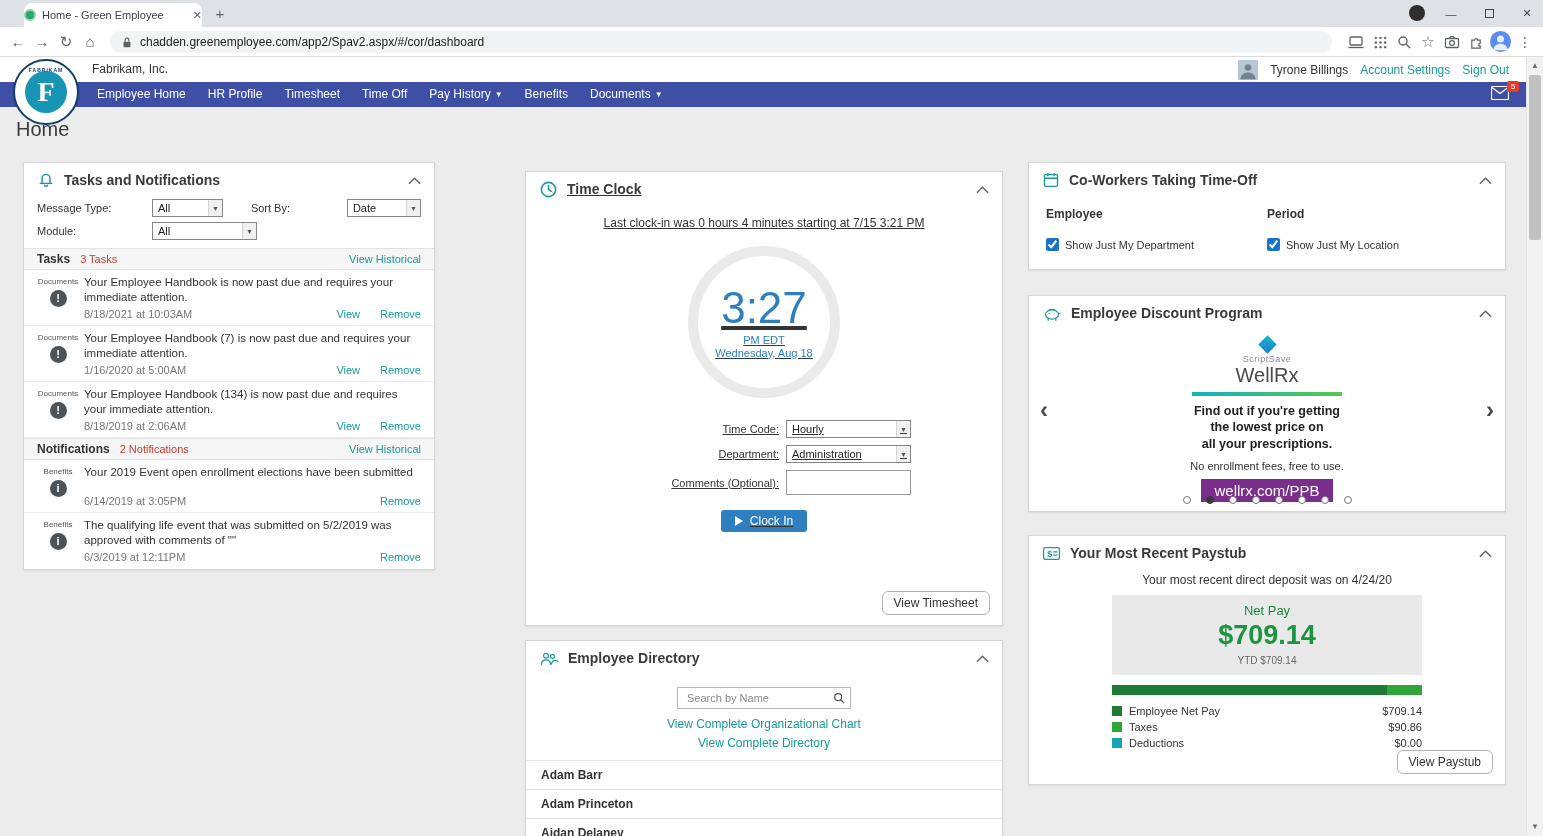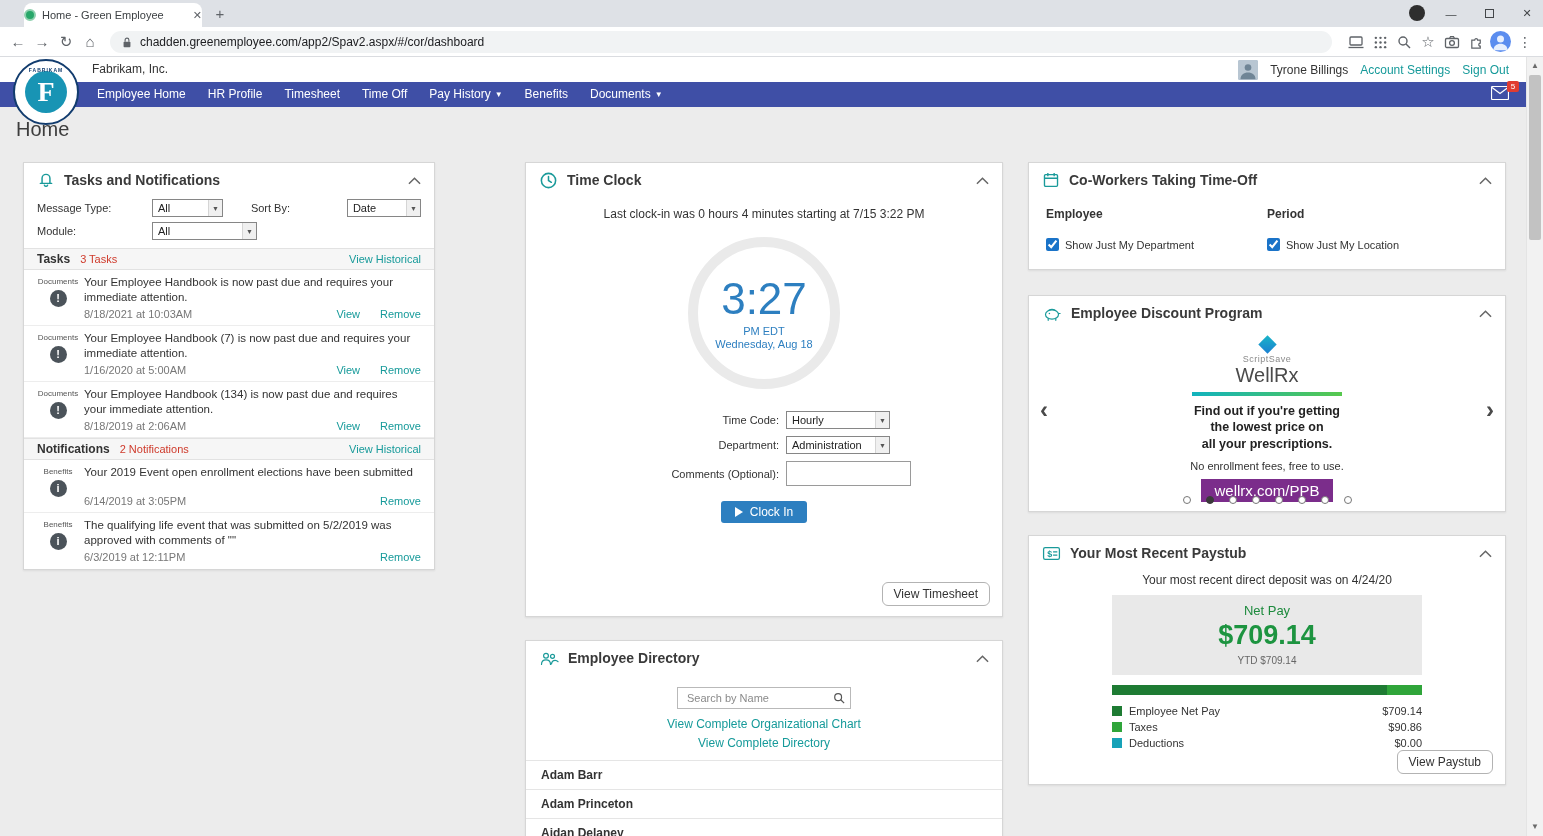--- a/index.html
+++ b/index.html
@@ -68,21 +68,21 @@
   #content { position:relative; height:calc(100% - 95px); }
 
   
   .card { position:absolute; background:#fff; border:1px solid #d6d6d6; box-shadow:0 1px 2px rgba(0,0,0,.07); overflow:hidden; }
   .card-header { display:flex; align-items:center; gap:9px; height:34px; padding:0 13px; }
   .card-title { font-size:14px; font-weight:700; color:#3a3a3a; }
   .chev { margin-left:auto; cursor:pointer; line-height:0; }
   .hicon { line-height:0; }
 
   #card-tasks     { left:23px;  top:10px;  width:412px; height:408px; }
-  #card-timeclock { left:525px; top:10px;  width:478px; height:455px; }
+  #card-timeclock { left:525px; top:19px;  width:478px; height:455px;text-decoration:underline; }
   #card-directory { left:525px; top:488px; width:478px; height:210px; }
   #card-coworkers { left:1028px; top:10px; width:478px; height:108px; }
   #card-discount  { left:1028px; top:143px; width:478px; height:217px; }
   #card-paystub   { left:1028px; top:383px; width:478px; height:250px; }
 
   
   .filters { padding:2px 13px 6px; }
   .filter-row { display:flex; align-items:center; margin-bottom:5px; font-size:11px; color:#333; }
   .fl-label { width:115px; flex:none; }
   .fl-label2 { width:96px; margin-left:28px; flex:none; }
@@ -111,21 +111,21 @@
   .tc-body { display:flex; flex-direction:column; align-items:center; position:relative; height:calc(100% - 34px); }
   .tc-last { font-size:12px; color:#333; margin-top:10px; }
   .tc-circle { width:152px; height:152px; border:10px solid #eaeaea; border-radius:50%; margin-top:16px;
                display:flex; flex-direction:column; align-items:center; justify-content:center; color:#2d7fc0; }
   .tc-time { font-size:44px; line-height:1; }
   .tc-mer  { font-size:11px; margin-top:4px; }
   .tc-date { font-size:11px; margin-top:1px; }
   .tc-form { margin-top:22px; }
   .tc-row { display:flex; align-items:center; margin-bottom:7px; font-size:11px; color:#333; }
   .tc-label { width:162px; text-align:right; margin-right:7px; flex:none; }
-  .tc-row .select { width:104px; }
+  .tc-row .select { width:125px; }
   .tc-comments { width:125px; height:25px; border:1px solid #9a9a9a; font-size:11px; padding:0 4px; outline:none; }
   .clockin { margin-top:8px; display:inline-flex; align-items:center; gap:7px; background:#2d7fc0; color:#fff;
              border:none; font-size:12px; padding:4px 14px; border-radius:3px; cursor:pointer; }
   .play { width:0; height:0; border-left:8px solid #fff; border-top:5px solid transparent; border-bottom:5px solid transparent; }
   .btn-plain { background:#fff; border:1px solid #b3b3b3; border-radius:6px; font-size:12px; color:#333;
                padding:4px 11px; cursor:pointer; }
   .corner-btn { position:absolute; right:12px; bottom:10px; }
 
   
   .dir-search { margin:12px auto 6px; width:174px; height:22px; border:1px solid #b9b9b9; display:flex;
@@ -429,21 +429,21 @@
             </svg>
         </span>
         <span class="card-title">Time Clock</span>
         <span class="chev">
           <svg width="13" height="9" viewBox="0 0 14 9">
               <path d="M1 8l6-6 6 6" fill="none" stroke="#666" stroke-width="1.6"></path>
             </svg>
         </span>
       </div>
       <div class="tc-body">
-        <div class="tc-last">Last clock-in was 0 hours 4 minutes starting at 7/15 3:22 PM</div>
+        <div class="tc-last">Last clock-in was 0 hours 4 minutes starting at 7/15 3:21 PM</div>
         <div class="tc-circle">
           <div class="tc-time">3:27</div>
           <div class="tc-mer">PM EDT</div>
           <div class="tc-date">Wednesday, Aug 18</div>
         </div>
         <div class="tc-form">
           <div class="tc-row">
             <span class="tc-label">Time Code:</span>
             <span class="select">
                 <span>Hourly</span>

